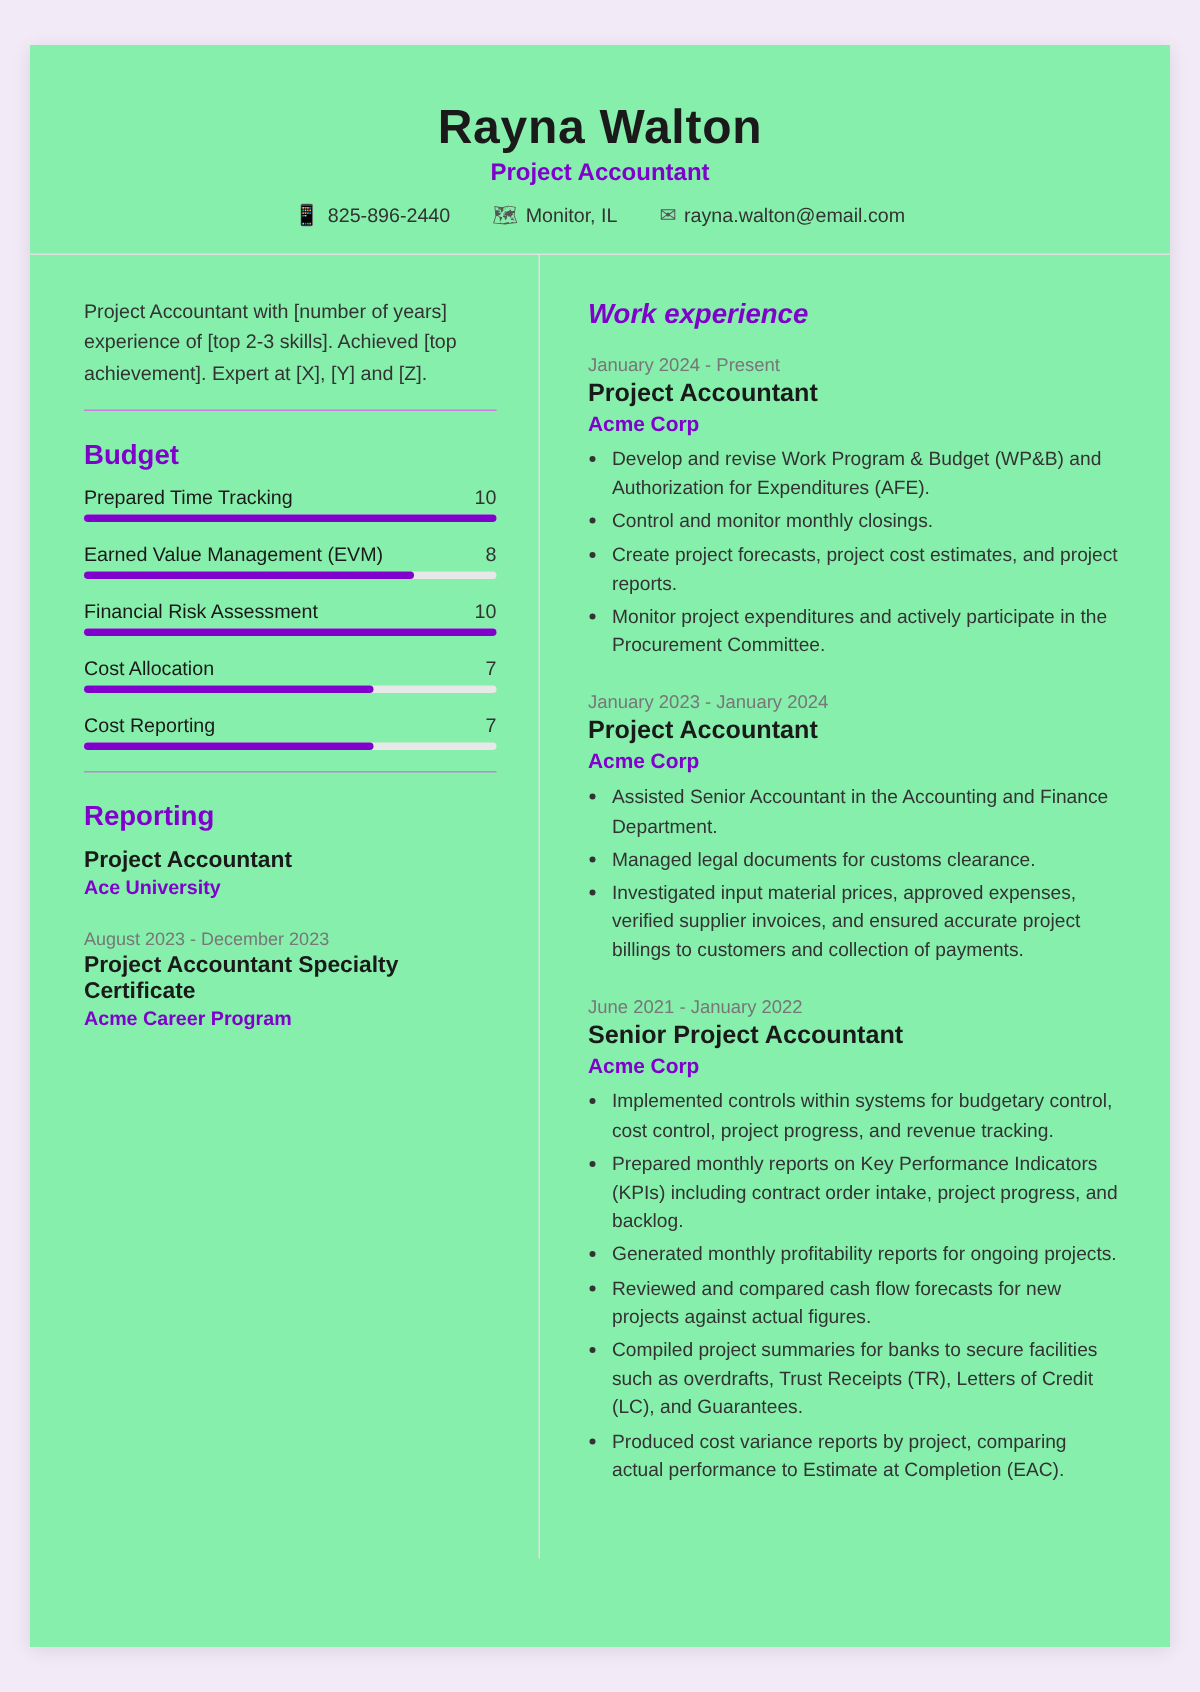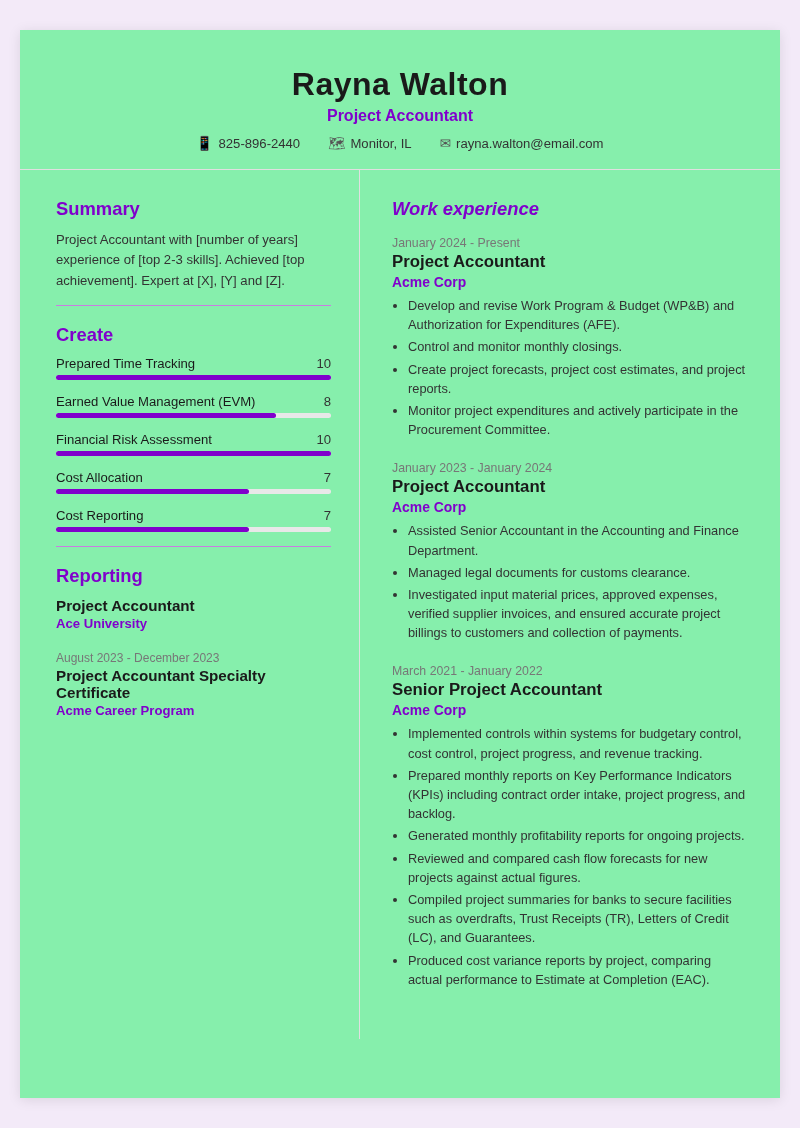--- a/index.html
+++ b/index.html
@@ -199,27 +199,26 @@
         <span>rayna.walton@email.com</span>
       </span>
     </div>
   </div>
 
   <div class="body-section">
 
     <div class="left-col">
 
       <div>
-        <div class="section-title">Summary</div>
         <p class="summary-text">Project Accountant with [number of years] experience of [top 2-3 skills]. Achieved [top achievement]. Expert at [X], [Y] and [Z].</p>
         <hr class="section-divider">
       </div>
 
       <div class="skills-section">
-        <div class="section-title">Create</div>
+        <div class="section-title">Budget</div>
         <div id="skills-list">
             <div class="skill-item">
       <div class="skill-label-row">
         <span class="skill-name">Prepared Time Tracking</span>
         <span class="skill-score">10</span>
       </div>
       <div class="skill-bar-bg">
         <div class="skill-bar-fill" style="width:100%"></div>
       </div>
     </div>
@@ -298,21 +297,21 @@
       <div class="job-dates">January 2023 - January 2024</div>
       <div class="job-title">Project Accountant</div>
       <div class="job-company">Acme Corp</div>
       <ul class="job-bullets">
               <li>Assisted Senior Accountant in the Accounting and Finance Department.</li>
               <li>Managed legal documents for customs clearance.</li>
               <li>Investigated input material prices, approved expenses, verified supplier invoices, and ensured accurate project billings to customers and collection of payments.</li>
             </ul>
     </div>
           <div class="job-item">
-      <div class="job-dates">March 2021 - January 2022</div>
+      <div class="job-dates">June 2021 - January 2022</div>
       <div class="job-title">Senior Project Accountant</div>
       <div class="job-company">Acme Corp</div>
       <ul class="job-bullets">
               <li>Implemented controls within systems for budgetary control, cost control, project progress, and revenue tracking.</li>
               <li>Prepared monthly reports on Key Performance Indicators (KPIs) including contract order intake, project progress, and backlog.</li>
               <li>Generated monthly profitability reports for ongoing projects.</li>
               <li>Reviewed and compared cash flow forecasts for new projects against actual figures.</li>
               <li>Compiled project summaries for banks to secure facilities such as overdrafts, Trust Receipts (TR), Letters of Credit (LC), and Guarantees.</li>
               <li>Produced cost variance reports by project, comparing actual performance to Estimate at Completion (EAC).</li>
             </ul>

